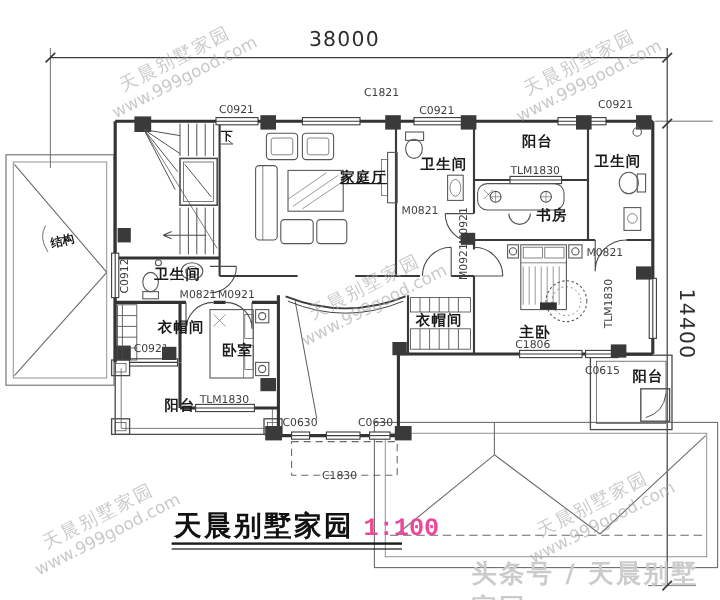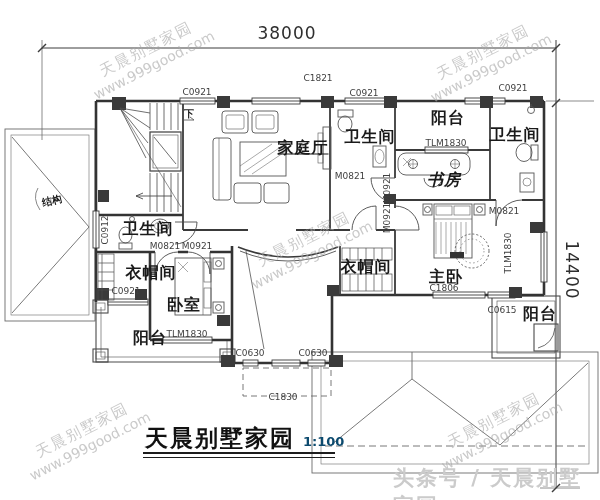--- a/index.html
+++ b/index.html
@@ -1,34 +1,34 @@
 <!DOCTYPE html>
 <html><head>
 <meta charset="utf-8">
 <style>
   html,body{margin:0;padding:0;background:#ffffff;}
   #canvas{position:relative;width:600px;height:500px;background:#fff;overflow:hidden;
           font-family:"DejaVu Sans","Liberation Sans",sans-serif;}
   #plan-svg{position:absolute;left:0;top:0;}
   .t{position:absolute;transform:translate(-50%,-50%);white-space:nowrap;color:#1a1a1a;}
-  .room{font-size:16px;font-weight:bold;letter-spacing:1px;}
+  .room{font-size:12px;font-weight:bold;letter-spacing:1px;}
   .room-big{font-size:15px;font-weight:bold;letter-spacing:2px;}
   .room-sm{font-size:10px;font-weight:bold;}
   .open{font-size:9px;color:#3f3f3f;letter-spacing:0px;}
   .vert{transform:translate(-50%,-50%) rotate(-90deg);}
   .dim{font-size:17px;color:#2e2e2e;letter-spacing:1px;}
   .dim-v{transform:translate(-50%,-50%) rotate(90deg);}
   .tilt{transform:translate(-50%,-50%) rotate(-14deg);}
   .wm{position:absolute;transform:translate(-50%,-50%) rotate(-27deg);text-align:center;
       color:#a9a9a9;opacity:.62;line-height:1.25;pointer-events:none;}
   .wm .l1{font-size:15px;letter-spacing:2px;display:block;}
   .wm .l2{font-size:14px;display:block;}
   .title-wrap{position:absolute;left:145px;top:423px;}
   .title-main{font-size:23px;font-weight:bold;color:#111;letter-spacing:2px;}
-  .title-scale{font-size:13px;font-weight:bold;color:#0c4a6e;margin-left:8px;}
+  .title-scale{font-size:21px;font-weight:bold;color:#ec4899;margin-left:8px;font-family:Liberation Mono, monospace;}
   .rule1{position:absolute;left:143px;top:452px;width:192px;height:2px;background:#1c1c1c;}
   .rule2{position:absolute;left:143px;top:457px;width:192px;height:1px;background:#1c1c1c;}
   .credit{position:absolute;left:393px;top:464px;font-size:21px;font-weight:bold;
           color:#cbcbcb;letter-spacing:2px;}
 </style>
 </head>
 <body>
 
 <div id="canvas">
 
@@ -270,24 +270,24 @@
   </g>
 </svg>
 
 <div class="t dim" style="left:287px;top:33px;">38000</div>
 <div class="t dim dim-v" style="left:572px;top:270px;">14400</div>
 
 <div class="t room" style="left:303px;top:148px;text-decoration:underline;">家庭厅</div>
 <div class="t room" style="left:370px;top:137px;">卫生间</div>
 <div class="t room" style="left:448px;top:118px;">阳台</div>
 <div class="t room" style="left:515px;top:135px;">卫生间</div>
-<div class="t room" style="left:444px;top:180px;font-style:italic;">书房</div>
+<div class="t room" style="left:460px;top:180px;">书房</div>
 <div class="t room" style="left:148px;top:229px;">卫生间</div>
 <div class="t room" style="left:151px;top:273px;">衣帽间</div>
-<div class="t room" style="left:184px;top:292px;margin-top:13px;">卧室</div>
+<div class="t room" style="left:198px;top:292px;">卧室</div>
 <div class="t room" style="left:366px;top:267px;">衣帽间</div>
 <div class="t room" style="left:446px;top:277px;">主卧</div>
 <div class="t room" style="left:150px;top:338px;">阳台</div>
 <div class="t room" style="left:540px;top:314px;">阳台</div>
 <div class="t room-sm tilt" style="left:52px;top:201px;">结构</div>
 <div class="t room-sm" style="left:189px;top:114px;">下</div>
 
 <div class="t open" style="left:197px;top:92px;">C0921</div>
 <div class="t open" style="left:276px;top:78px;margin-left:42px;">C1821</div>
 <div class="t open" style="left:364px;top:93px;">C0921</div>

